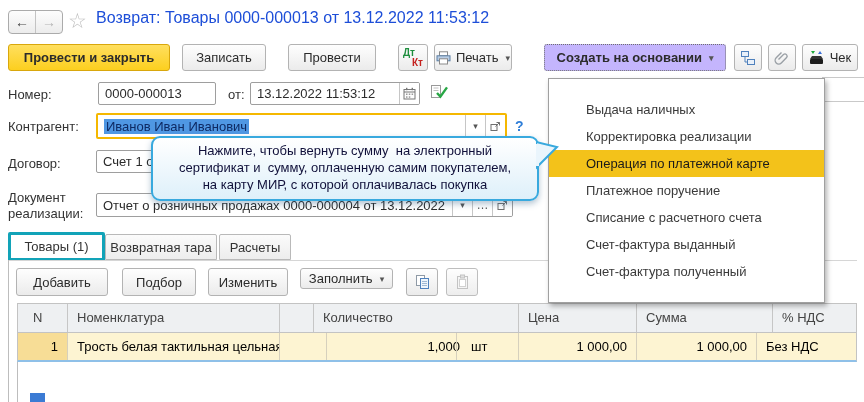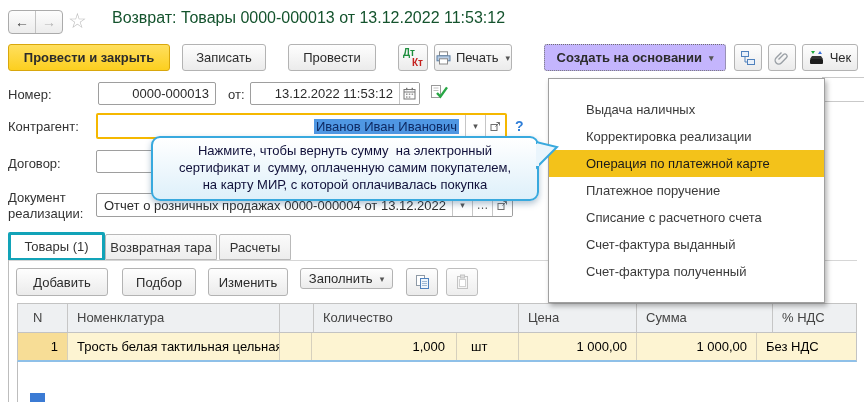--- a/index.html
+++ b/index.html
@@ -6,40 +6,40 @@
   .screen{position:relative;width:864px;height:402px;background:#fff;overflow:hidden;
           font-family:"Liberation Sans",sans-serif;font-size:13px;color:#2b2b2b;}
 
   
   .navgroup{position:absolute;left:8px;top:10px;width:55px;height:24px;border:1px solid #ababab;
             border-radius:4px;background:linear-gradient(#fdfdfd,#ececec);display:flex;box-sizing:border-box;}
   .navbtn{flex:1;display:flex;align-items:center;justify-content:center;font-size:14px;cursor:pointer;}
   .navbtn.back{border-right:1px solid #c3c3c3;color:#444;}
   .navbtn.fwd{color:#b5b5b5;}
   .star{position:absolute;left:68px;top:9px;font-size:21px;color:#c0c0c0;}
-  .title{position:absolute;left:112px;top:9px;font-size:16px;color:#14532d;}
+  .title{position:absolute;left:96px;top:9px;font-size:16px;color:#1d4ed8;}
 
   
   .btn{position:absolute;box-sizing:border-box;height:27px;border:1px solid #b3b3b3;border-radius:3px;
        background:linear-gradient(#fefefe,#ebebeb);display:flex;align-items:center;justify-content:center;
        gap:5px;font-family:inherit;font-size:13px;color:#2b2b2b;padding:0 8px;cursor:pointer;}
   .btn .caret{font-size:9px;color:#555;margin-left:2px;}
   .btn-yellow{background:linear-gradient(#ffe06a,#fc0);background:linear-gradient(#ffdf5e,#fccf1f);
               border-color:#d9a70c;font-weight:bold;}
   .btn-focus{border:1px dotted #6f6f6f;background:#c4b5fd;font-weight:bold;}
   .btn-dtkt{width:30px;position:absolute;padding:0;}
   .btn-dtkt .dt{position:absolute;left:4px;top:2px;font-size:10px;font-weight:bold;color:#1e8e3e;}
   .btn-dtkt .kt{position:absolute;right:4px;bottom:2px;font-size:10px;font-weight:bold;color:#c5221f;}
   .btn-disabled{opacity:.85;}
 
   
   .label{position:absolute;color:#333;}
   .field{position:absolute;box-sizing:border-box;border:1px solid #9e9e9e;border-radius:2px;background:#fff;
          display:flex;align-items:center;overflow:hidden;}
-  .field .txt{flex:1;padding:0 6px;white-space:nowrap;overflow:hidden;text-align:right;}
+  .field .txt{flex:1;padding:0 6px;white-space:nowrap;overflow:hidden;}
   .fseg{width:19px;align-self:stretch;display:flex;align-items:center;justify-content:center;
         border-left:1px solid #c6c6c6;font-size:9px;color:#555;cursor:pointer;background:#fff;}
   .focus-field{border:2px solid #f5b800;border-radius:2px;}
   .sel{background:#4f97e3;color:#0e2a63;padding:1px 2px;}
   .help{position:absolute;color:#2f7ed8;font-weight:bold;font-size:14px;cursor:pointer;}
 
   
   .tab{position:absolute;box-sizing:border-box;border:1px solid #b9b9b9;border-radius:2px 2px 0 0;
        background:linear-gradient(#fbfbfb,#ededed);display:flex;align-items:center;justify-content:center;
        font-size:13px;color:#333;cursor:pointer;}
@@ -265,21 +265,21 @@
     <div class="th" style="left:295px;width:205px;">Количество</div>
     <div class="th" style="left:500px;width:118px;">Цена</div>
     <div class="th" style="left:618px;width:120px;">Сумма</div>
     <div class="th" style="left:754px;width:100px;">% НДС</div>
   </div>
 
   <div class="trow">
     <div class="td num" style="left:0;width:49px;border-left:none;background:#f7dd96;">1</div>
     <div class="td" style="left:49px;width:212px;">Трость белая тактильная цельная</div>
     <div class="td" style="left:261px;width:34px;"></div>
-    <div class="td num" style="left:293px;width:143px;">1,000</div>
+    <div class="td num" style="left:308px;width:143px;">1,000</div>
     <div class="td" style="left:438px;width:62px;padding-left:14px;">шт</div>
     <div class="td num" style="left:500px;width:118px;">1 000,00</div>
     <div class="td num" style="left:618px;width:120px;">1 000,00</div>
     <div class="td" style="left:738px;width:100px;">Без НДС</div>
   </div>
 
   <div class="thumb"></div>
 
   <div class="menu">
     <div class="menu-item">Выдача наличных</div>

